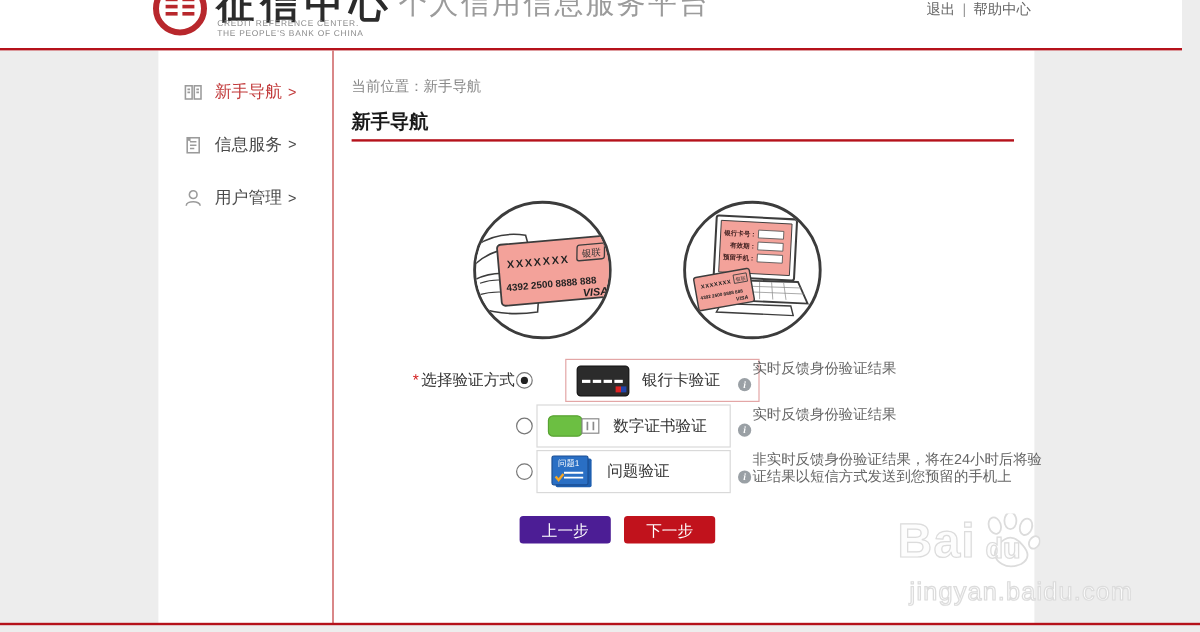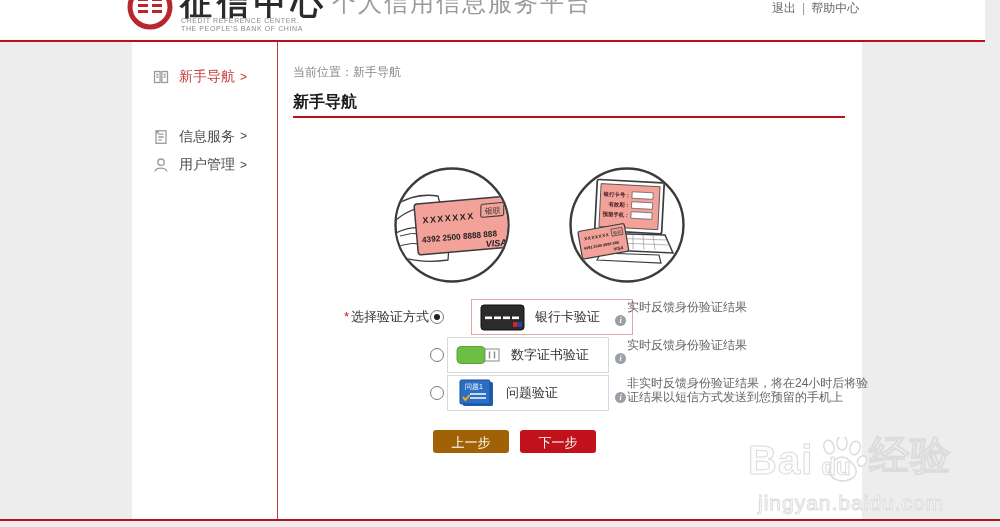--- a/index.html
+++ b/index.html
@@ -20,21 +20,21 @@
   .top-links a{color:#666;text-decoration:none;cursor:pointer;}
   .top-links .sep{margin:0 6px;color:#999;}
 
   
   .content-bg{position:absolute;left:132px;top:42px;width:730px;height:478px;background:#fff;}
   .sidebar{position:absolute;left:132px;top:42px;width:145px;height:478px;border-right:1px solid #c0393b;}
   .side-item{position:absolute;left:20px;display:flex;align-items:center;font-size:14px;color:#4a4a4a;cursor:pointer;white-space:nowrap;}
   .side-item .s-icon{margin-right:9px;display:inline-flex;}
   .side-item .arrow{margin-left:5px;font-size:12px;}
   .side-item.active{color:#c23b3c;}
-  .si-1{top:26px;} .si-2{top:86px;font-family:Liberation Mono, monospace;} .si-3{top:114px;}
+  .si-1{top:26px;} .si-2{top:70px;font-family:Liberation Mono, monospace;} .si-3{top:114px;}
 
   
   .breadcrumb{position:absolute;left:293px;top:64px;font-size:12px;color:#888;}
   .section-head{position:absolute;left:293px;top:92px;display:flex;align-items:baseline;white-space:nowrap;}
   .sec-title{font-size:16px;font-weight:bold;color:#1a1a1a;}
   .steps{margin-left:14px;font-size:12px;color:#777;}
   .step-red{color:#c23b3c;}
   .head-rule{position:absolute;left:293px;top:116px;width:552px;height:2px;background:#b5121b;}
 
   .illu{position:absolute;}
@@ -59,21 +59,21 @@
   .desc-text{margin-left:12px;white-space:nowrap;}
   .info-badge{display:inline-block;width:11px;height:11px;border-radius:50%;background:#9aa0a5;
               color:#fff;font-size:8px;line-height:11px;text-align:center;font-style:italic;
               font-weight:bold;font-family:"Liberation Serif",serif;}
   .info-abs{position:absolute;left:0;top:14px;}
   .desc-line2{margin-top:1px;display:flex;align-items:center;white-space:nowrap;}
   .desc-line2 .info-badge{margin-right:1px;flex:0 0 auto;}
 
   .btn{position:absolute;width:76px;height:23px;border:none;border-radius:3px;color:#fff;
        font-size:13px;text-align:center;line-height:23px;cursor:pointer;font-family:inherit;}
-  .btn-prev{left:433px;top:430px;background:#a16207;}
+  .btn-prev{left:433px;top:430px;background:#4c1d95;}
   .btn-next{left:520px;top:430px;background:#c1121c;}
 
   
   .watermark{position:absolute;left:748px;top:428px;color:rgba(255,255,255,.92);
              -webkit-text-stroke:1px #dcdcdc;text-shadow:0 0 1px #e2e2e2;}
   .wm-line1{display:flex;align-items:flex-end;}
   .wm-bai,.wm-cn{font-size:40px;font-weight:bold;letter-spacing:1px;}
   .wm-paw{position:relative;width:52px;height:46px;margin:0 2px;}
   .wm-du{position:absolute;left:6px;bottom:2px;font-size:24px;font-weight:bold;}
   .wm-url{margin:8px 0 3px 10px;font-size:21px;letter-spacing:1px;}
@@ -285,21 +285,20 @@
       <span class="wm-paw">
         <svg width="52" height="46" viewBox="0 0 52 46" fill="rgba(255,255,255,0.92)" stroke="#dcdcdc" stroke-width="1.5">
           <ellipse cx="14" cy="10" rx="5" ry="7" transform="rotate(-18 14 10)"></ellipse>
           <ellipse cx="27" cy="6" rx="5" ry="7"></ellipse>
           <ellipse cx="40" cy="11" rx="5" ry="7" transform="rotate(18 40 11)"></ellipse>
           <ellipse cx="47" cy="24" rx="4.2" ry="5.5" transform="rotate(30 47 24)"></ellipse>
           <path d="M17 26 Q27 14 37 26 Q46 36 36 42 Q27 46 20 42 Q10 36 17 26 Z"></path>
         </svg>
         <span class="wm-du">du</span>
       </span>
-      <span class="wm-cn">经验</span>
     </div>
     <div class="wm-url">jingyan.baidu.com</div>
   </div>
 
   <div class="bottom-rule"></div>
 
   <div class="scrollbar">
     <div class="sb-arrow sb-up">∧</div>
     <div class="sb-thumb"></div>
     <div class="sb-arrow sb-down">∨</div>

